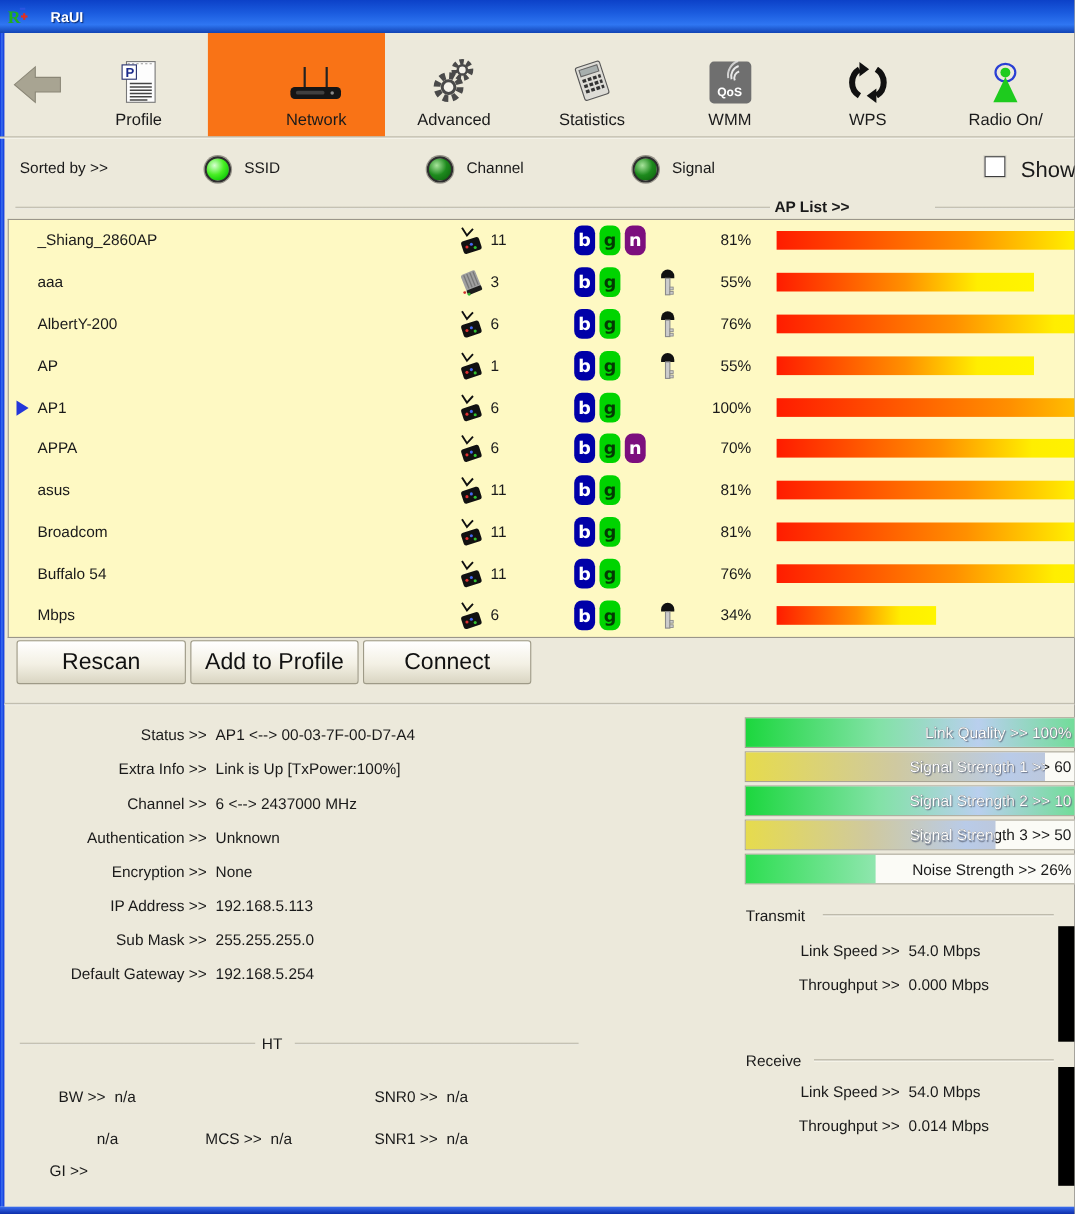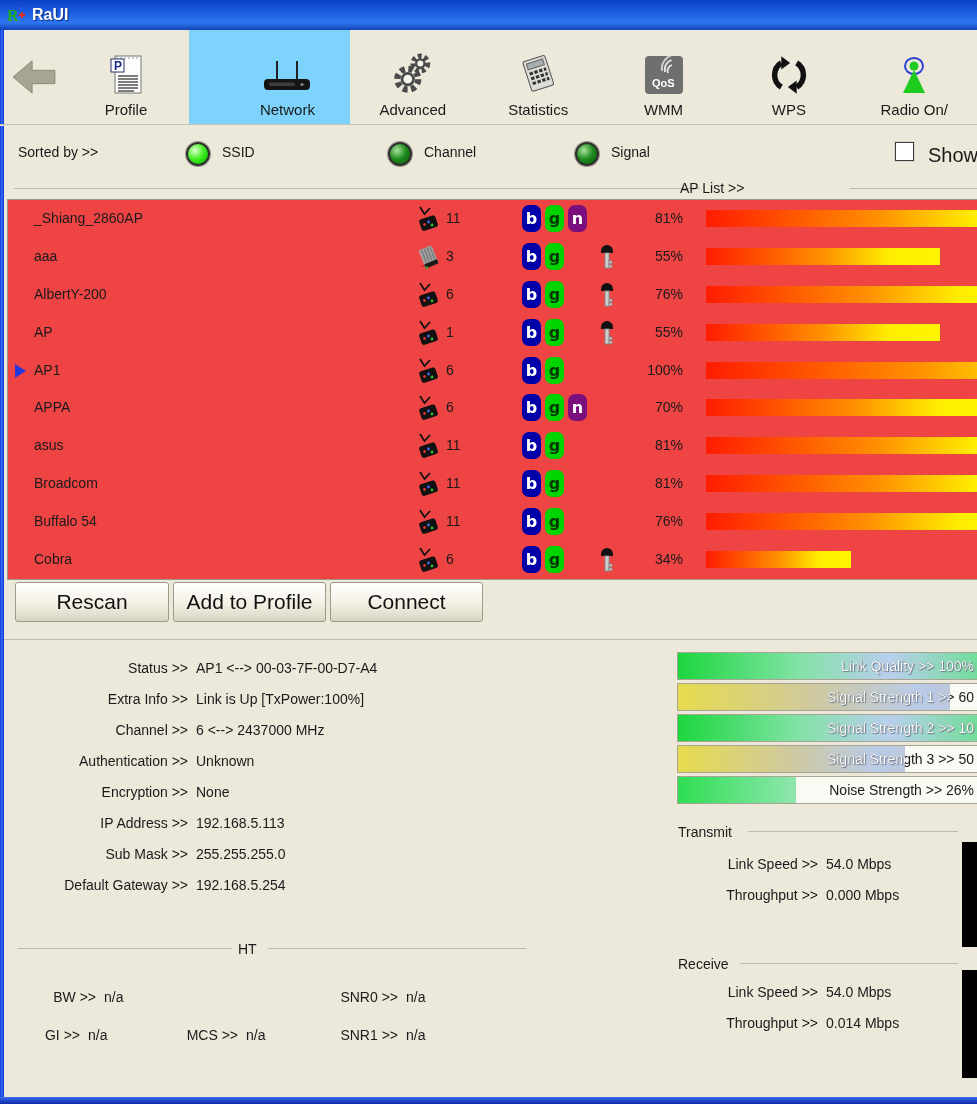--- a/index.html
+++ b/index.html
@@ -2,51 +2,51 @@
 <html><head>
 <meta charset="utf-8">
 <style>
   html,body{margin:0;padding:0;background:#555;}
   #window{position:relative;width:977px;height:1104px;background:#ece9db;overflow:hidden;
           font-family:"Liberation Sans",sans-serif;color:#1a1a1a;}
   
   .titlebar{position:absolute;left:0;top:0;width:977px;height:30px;
             background:linear-gradient(180deg,#0c41c8 0%,#1b5cdf 40%,#2f76f2 75%,#1243b4 100%);
             display:flex;align-items:center;}
-  .titlebar .app-title{color:#fff;font-weight:bold;font-size:16px;margin-left:6px;
+  .titlebar .app-title{color:#fff;font-weight:bold;font-size:13px;margin-left:20px;
             text-shadow:1px 1px 1px #08286e;}
   .title-icon{width:20px;height:20px;margin-left:6px;}
   .win-border-left{position:absolute;left:0;top:30px;width:4px;height:1067px;
             background:linear-gradient(90deg,#0831d9,#3a6ef0 40%,#0831d9);}
   .win-border-bottom{position:absolute;left:0;top:1097px;width:977px;height:7px;
             background:linear-gradient(180deg,#3a6ef0,#0a2aa6);}
   
   .toolbar{position:absolute;left:4px;top:30px;width:973px;height:94px;display:flex;}
   .back-btn{width:62px;display:flex;align-items:center;justify-content:center;cursor:pointer;}
   .tab{width:131px;display:flex;flex-direction:column;align-items:center;justify-content:flex-end;
        padding-bottom:6px;cursor:pointer;}
-  .tab.selected{background:#7dd3fc;padding-left:36px;}
+  .tab.selected{background:#f97316;padding-left:36px;}
   .tab-icon{height:56px;display:flex;align-items:flex-end;justify-content:center;}
   .tab-label{font-size:15px;margin-top:4px;white-space:nowrap;}
   .toolbar-sep{position:absolute;left:0;top:124px;width:977px;height:2px;
        background:linear-gradient(180deg,#b1ad9c,#fdfcf5);}
   
   .sort-label{position:absolute;left:18px;top:144px;font-size:14px;}
   .radio{position:absolute;top:142px;width:20px;height:20px;border-radius:50%;
          border:2px solid #2e2e2e;box-shadow:0 0 0 1px #98948a;cursor:pointer;}
   .radio.on{background:radial-gradient(circle at 35% 32%,#d8ffd2 0%,#49ee25 45%,#1fd40f 70%,#0f9e08 100%);}
   .radio.off{background:radial-gradient(circle at 35% 32%,#a8e49c 0%,#1d8a1d 48%,#0b5a0b 100%);}
   .radio-label{position:absolute;top:144px;font-size:14px;cursor:pointer;}
   .checkbox{position:absolute;left:895px;top:142px;width:17px;height:17px;background:#fff;
          border:1px solid #3c3c3c;box-shadow:0 0 0 1px #d8d5c8;cursor:pointer;}
   .checkbox-label{position:absolute;left:928px;top:144px;font-size:20px;}
   
   .sep-line{position:absolute;height:2px;background:linear-gradient(180deg,#aaa695,#fdfcf5);}
-  .aplist-title{position:absolute;left:680px;top:180px;font-size:14px;}
-  .ap-panel{position:absolute;left:7px;top:199px;width:970px;height:381px;background:#ef4444;
+  .aplist-title{position:absolute;left:704px;top:180px;font-size:14px;font-weight:bold;}
+  .ap-panel{position:absolute;left:7px;top:199px;width:970px;height:381px;background:#fef9c3;
          border:1px solid #9a968a;border-right:none;box-sizing:border-box;overflow:hidden;}
   .ap-row{position:relative;height:37.9px;cursor:pointer;}
   .ap-row .ssid{position:absolute;left:26px;top:0;line-height:37.9px;font-size:14px;white-space:nowrap;}
   .sel-arrow{position:absolute;left:7px;top:12px;width:0;height:0;border-top:7px solid transparent;
          border-bottom:7px solid transparent;border-left:11px solid #2437d9;}
   .ch-icon{position:absolute;left:408px;top:5px;width:26px;height:28px;}
   .ch-num{position:absolute;left:438px;top:0;line-height:37.9px;font-size:14px;text-align:center;}
   .badges{position:absolute;left:514px;top:5px;display:flex;gap:4px;}
   .badge{width:19px;height:27px;border-radius:7px;display:flex;align-items:center;justify-content:center;
          font-size:16px;font-weight:bold;font-family:"DejaVu Sans",sans-serif;}
@@ -64,21 +64,21 @@
   
   .st-row{display:flex;align-items:center;height:31px;font-size:14px;}
   .st-label{width:180px;text-align:right;white-space:nowrap;}
   .st-value{margin-left:8px;white-space:nowrap;}
   #status-rows{position:absolute;left:8px;top:652px;}
   .ht-title{position:absolute;left:238px;top:941px;font-size:14px;}
   .ht-field{position:absolute;display:flex;font-size:14px;}
   .ht-l{text-align:right;white-space:nowrap;}
   .ht-v{margin-left:8px;}
   .ht-f0{left:16px;top:989px;} .ht-f0 .ht-l{width:80px;}
-  .ht-f1{left:0;top:1027px;} .ht-f1 .ht-l{width:80px;}
+  .ht-f1{left:0;top:1027px;} .ht-f1 .ht-l{width:80px;margin-top:29px;}
   .ht-f2{left:150px;top:1027px;} .ht-f2 .ht-l{width:88px;}
   .ht-f3{left:310px;top:989px;} .ht-f3 .ht-l{width:88px;}
   .ht-f4{left:310px;top:1027px;} .ht-f4 .ht-l{width:88px;}
   
   .lbar{position:absolute;left:677px;width:302px;height:26px;border:1px solid #a8a494;
         background:#fbfbf6;box-sizing:content-box;}
   .lbar-fill{position:absolute;left:0;top:0;height:26px;}
   .pal-green{background:linear-gradient(90deg,#1cd73e 0%,#82e2a6 40%,#b9cfee 70%,#6fdd96 100%);}
   .pal-yellow{background:linear-gradient(90deg,#e6db4d 0%,#cfc9a0 50%,#b9cbe8 88%,#bcc8dd 100%);}
   .pal-green2{background:linear-gradient(90deg,#2ede52 0%,#8fe6ae 100%);}
@@ -450,21 +450,21 @@
     <span class="badges">
           <span class="badge badge-b">b</span>
           <span class="badge badge-g">g</span>
         </span>
 
     <span class="pct">76%</span>
     <span class="sigbar" style="width: 323.76px;"></span>
   </div>
       <div class="ap-row">
 
-    <span class="ssid">Cobra</span>
+    <span class="ssid">Mbps</span>
     <span class="ch-icon"><svg width="26" height="28" viewBox="0 0 26 28">
     <path d="M4 2 L8.5 9 L14 3" fill="none" stroke="#111" stroke-width="1.7"></path>
     <g transform="rotate(-18 13 18)">
               <rect x="4" y="12" width="17" height="12" rx="2.5" fill="#111"></rect>
             </g>
     <circle cx="8.5" cy="19.5" r="1.4" fill="#e03030"></circle>
     <circle cx="12.5" cy="17" r="1.4" fill="#4468f0"></circle>
     <circle cx="16" cy="20" r="1.4" fill="#30c030"></circle>
   </svg></span>
     <span class="ch-num">6</span>

